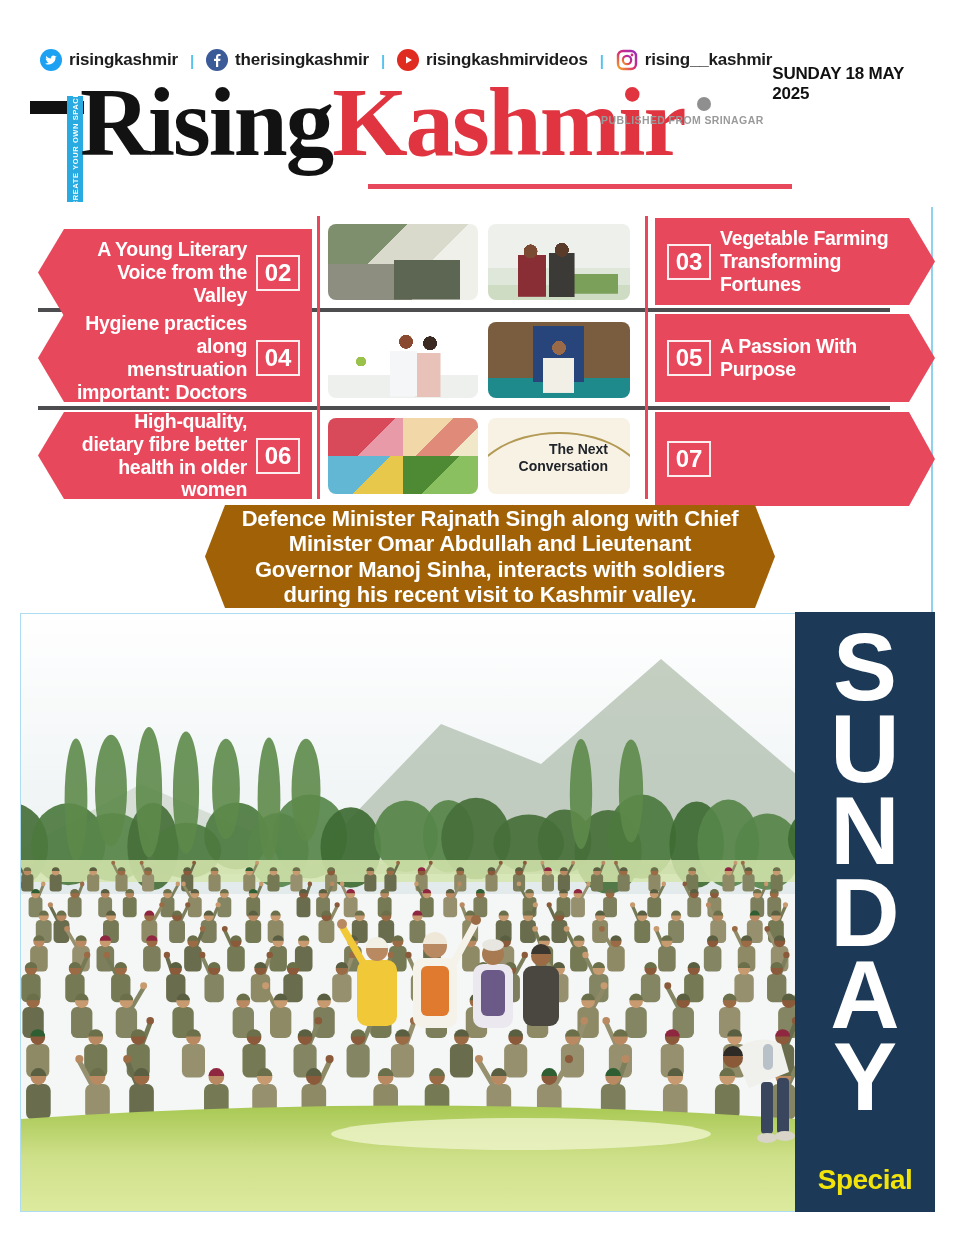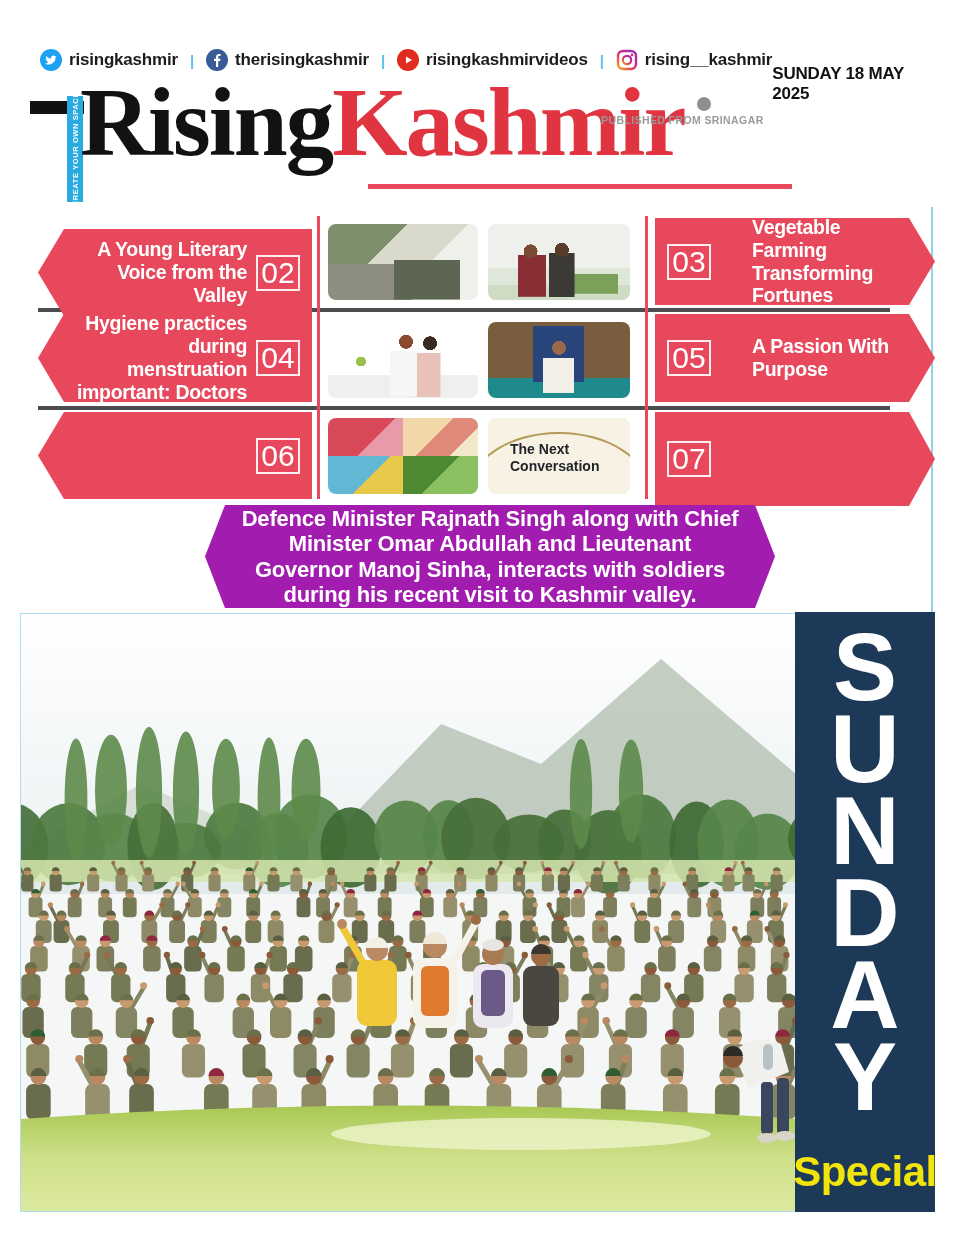--- a/index.html
+++ b/index.html
@@ -50,43 +50,43 @@
   .col-redline { position:absolute; width:3px; top:216px; height:283px; background:#e8485c; }
 
   .banner {
     position:absolute; background:#e8485c; color:#fff;
     display:flex; align-items:center; gap:9px;
   }
   .banner-left { clip-path:polygon(100% 0, 100% 100%, 26px 100%, 0 50%, 26px 0); padding:0 12px 0 36px; justify-content:flex-end; }
   .banner-right { clip-path:polygon(0 0, calc(100% - 26px) 0, 100% 50%, calc(100% - 26px) 100%, 0 100%); padding:0 36px 0 12px; justify-content:flex-start; }
   .banner .t-title { font-size:19.5px; font-weight:800; line-height:1.17; letter-spacing:-0.3px; }
   .banner-left .t-title { text-align:right; }
-  .banner-right .t-title { text-align:left;margin-left:32px; }
+  .banner-right .t-title { text-align:left; }
   .page-box {
     flex:0 0 auto; width:44px; height:36px; border:2px solid rgba(255,255,255,0.9);
     display:flex; align-items:center; justify-content:center;
-    font-size:30px; font-weight:400; color:#fff;
+    font-size:24px; font-weight:700; color:#fff;
   }
 
   .thumb { position:absolute; border-radius:8px; overflow:hidden; cursor:pointer; }
   .thumb-book { background:#f7f2e4; }
   .thumb-book .arc {
     position:absolute; left:-14%; top:18%; width:128%; height:160%;
     border:2px solid #b39a55; border-radius:50%;
   }
   .thumb-book .book-text {
     position:absolute; left:0; right:0; top:30%;
-    text-align:left; font-size:14px; font-weight:800; color:#20242a; line-height:1.25;
+    text-align:right; font-size:14px; font-weight:800; color:#20242a; line-height:1.25;
     padding:0 22px;
   }
 
   
   .caption-banner {
     position:absolute; left:205px; top:505px; width:570px; height:103px;
-    background:#a21caf; color:#fff;
+    background:#a16207; color:#fff;
     clip-path:polygon(20px 0, calc(100% - 20px) 0, 100% 50%, calc(100% - 20px) 100%, 20px 100%, 0 50%);
     display:flex; align-items:center; justify-content:center;
     padding:8px 34px; text-align:center;
     font-size:22px; font-weight:800; line-height:1.15; letter-spacing:-0.2px;
   }
 
   
   .main-photo {
     position:absolute; left:20px; top:613px; width:777px; height:599px;
     border:1px solid #aeddf2; background:#f4f7f5;
@@ -97,21 +97,21 @@
   .sunday-banner {
     position:absolute; left:795px; top:612px; width:140px; height:600px;
     background:#1c3a57; display:flex; flex-direction:column; align-items:center;
   }
   .sunday-letters { margin-top:14px; display:flex; flex-direction:column; align-items:center; }
   .sunday-letters span {
     font-size:96px; font-weight:800; color:#fff; line-height:82px; letter-spacing:0;
   }
   .sunday-special {
     margin-top:auto; margin-bottom:16px;
-    font-size:42px; font-weight:800; color:#f2e30b; letter-spacing:-0.5px;
+    font-size:28px; font-weight:800; color:#f2e30b; letter-spacing:-0.5px;
   }
 </style>
 </head>
 <body>
 
 <div class="page">
 
   <div class="topbar">
     <div class="social-list">
 
@@ -182,29 +182,30 @@
   <div class="banner banner-left" style="left:38px; top:229px; width:274px; height:87px;">
     <div class="t-title" style="max-width:186px;">A Young Literary Voice from the Valley</div>
     <div class="page-box">02</div>
   </div>
   <div class="banner banner-right" style="left:655px; top:218px; width:280px; height:87px;">
     <div class="page-box">03</div>
     <div class="t-title" style="max-width:195px;">Vegetable Farming Transforming Fortunes</div>
   </div>
 
   <div class="banner banner-left" style="left:38px; top:314px; width:274px; height:88px;">
-    <div class="t-title" style="max-width:190px;">Hygiene practices during menstruation important: Doctors</div>
+    <div class="t-title" style="max-width:190px;">Hygiene practices along menstruation important: Doctors</div>
     <div class="page-box">04</div>
   </div>
   <div class="banner banner-right" style="left:655px; top:314px; width:280px; height:88px;">
     <div class="page-box">05</div>
     <div class="t-title" style="max-width:140px;">A Passion With Purpose</div>
   </div>
 
   <div class="banner banner-left" style="left:38px; top:412px; width:274px; height:87px;">
+    <div class="t-title" style="max-width:196px;">High-quality, dietary fibre better health in older women</div>
     <div class="page-box">06</div>
   </div>
   <div class="banner banner-right" style="left:655px; top:412px; width:280px; height:94px;">
     <div class="page-box">07</div>
   </div>
 
   <div class="thumb" style="left:328px; top:224px; width:150px; height:76px;
        background:
          linear-gradient(#5c6652,#5c6652) 78% 100%/44% 52% no-repeat,
          linear-gradient(#8e8e80,#8e8e80) 0% 100%/56% 48% no-repeat,

